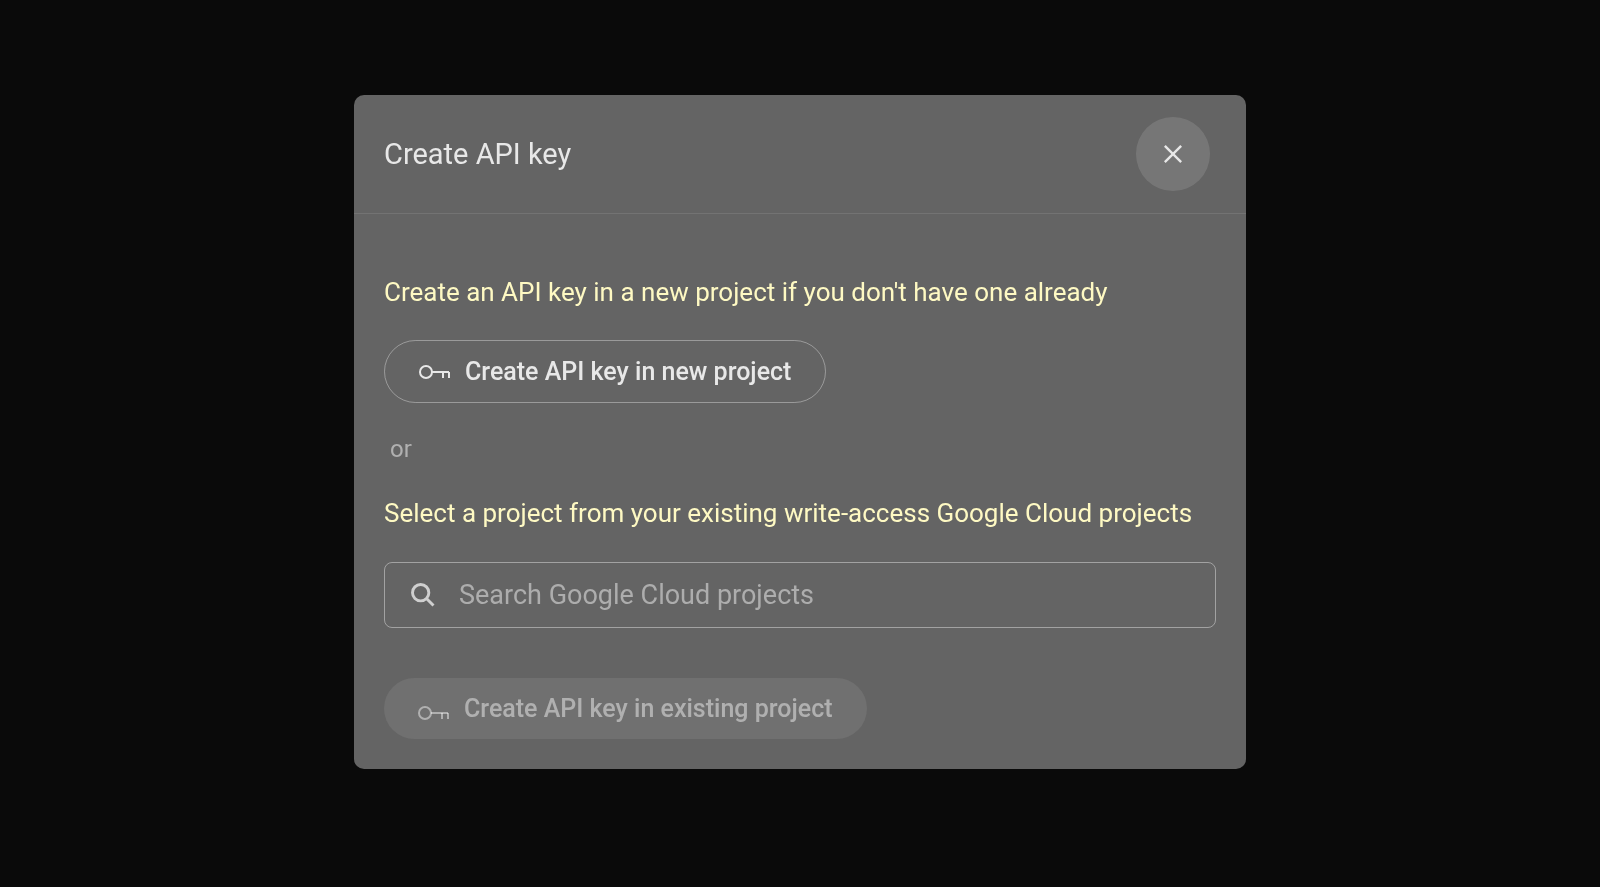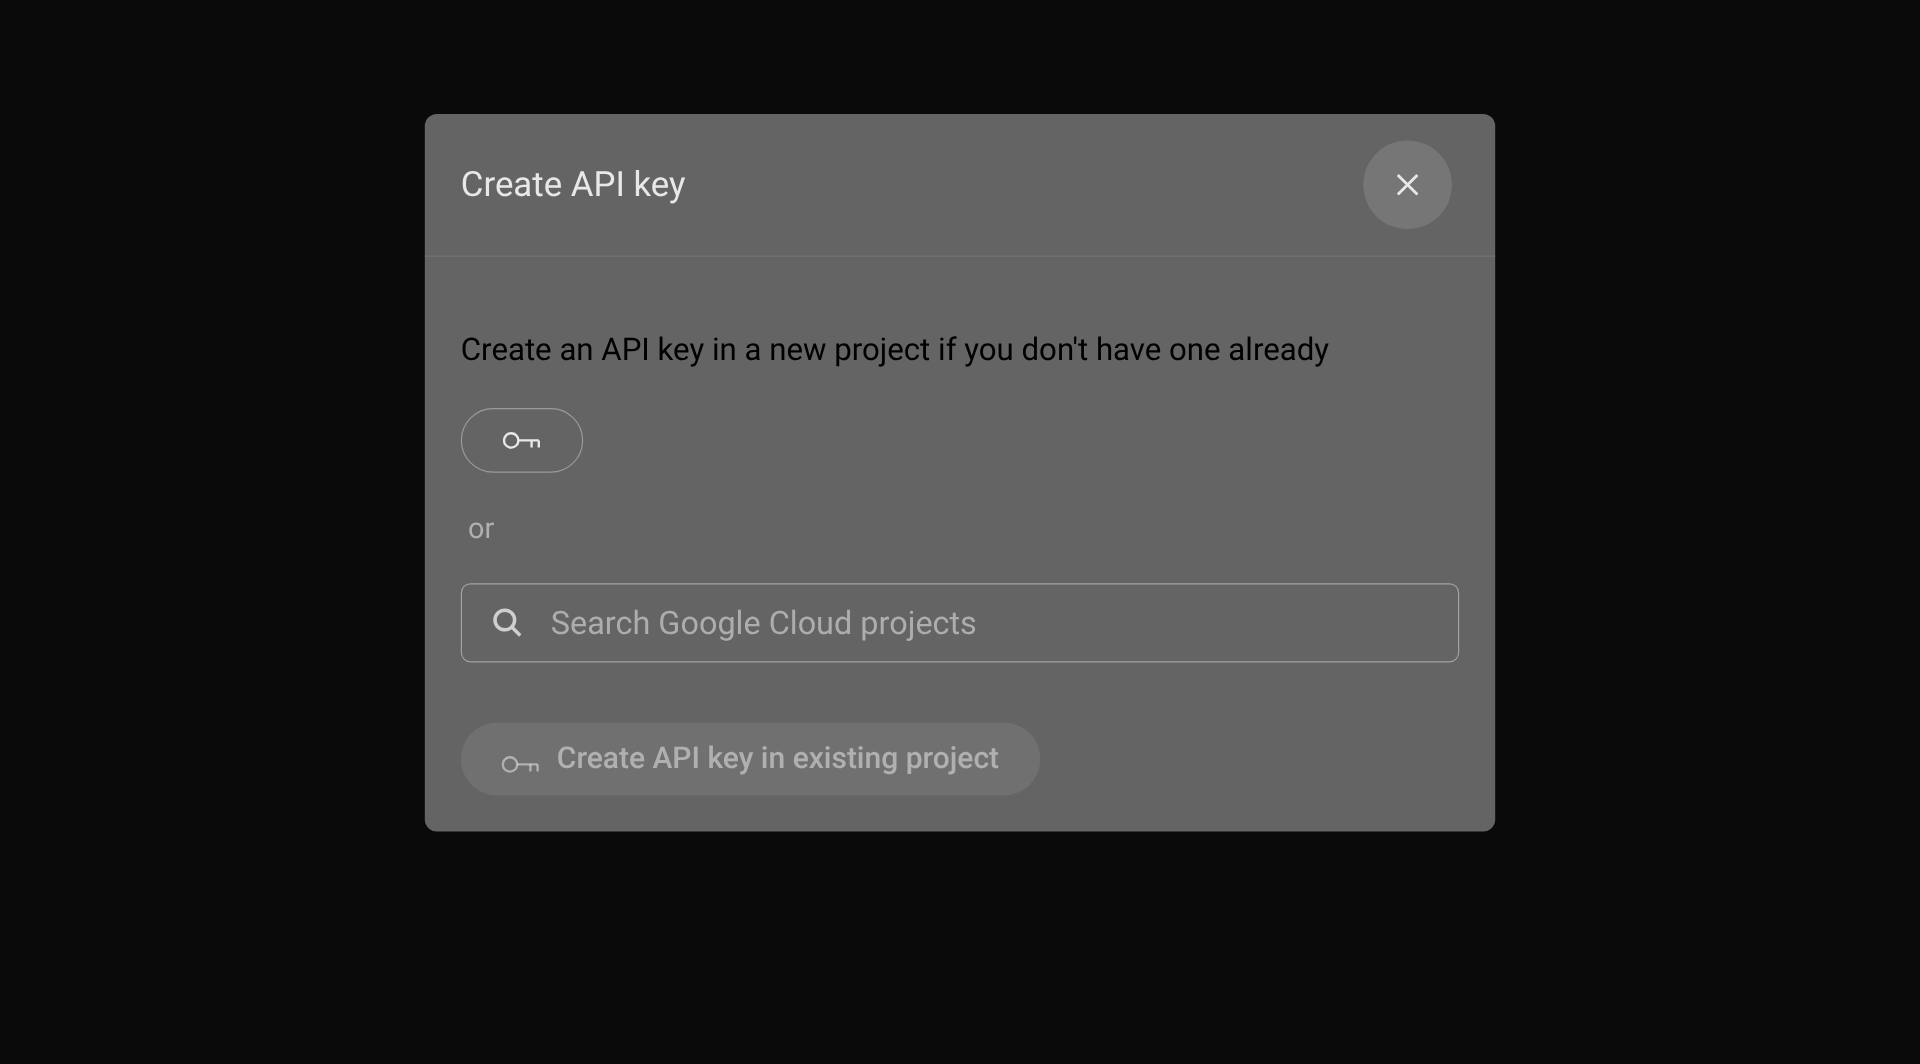--- a/index.html
+++ b/index.html
@@ -48,21 +48,21 @@
       color: #e8e8e8;
     }
     .close-button svg {
       width: 28px;
       height: 28px;
     }
     .dialog-body {
       padding: 60px 30px 30px 30px;
     }
     .instruction-text {
-      color: #000000;
+      color: #fef9c3;
       font-size: 26px;
       font-weight: 400;
       line-height: 1.4;
       margin-bottom: 30px;
     }
     .outlined-button {
       display: inline-flex;
       align-items: center;
       gap: 14px;
       padding: 16px 34px;
@@ -144,24 +144,26 @@
   <div class="dialog-body">
     <p class="instruction-text">Create an API key in a new project if you don't have one already</p>
     
     <button class="outlined-button">
       <svg class="key-icon" viewBox="0 0 32 20" fill="none" stroke="currentColor" stroke-width="2">
         <circle cx="7" cy="10" r="6"></circle>
         <line x1="13" y1="10" x2="30" y2="10"></line>
         <line x1="24" y1="10" x2="24" y2="16"></line>
         <line x1="30" y1="10" x2="30" y2="16"></line>
       </svg>
+      <span>Create API key in new project</span>
     </button>
 
     <p class="or-text">or</p>
 
+    <p class="instruction-text">Select a project from your existing write-access Google Cloud projects</p>
 
     <div class="search-wrapper">
       <svg class="search-icon" viewBox="0 0 24 24" fill="none" stroke="currentColor" stroke-width="2.5">
         <circle cx="10" cy="10" r="7"></circle>
         <line x1="15" y1="15" x2="21" y2="21"></line>
       </svg>
       <input type="text" class="search-input" placeholder="Search Google Cloud projects" style="">
     </div>
 
     <button class="filled-button">

